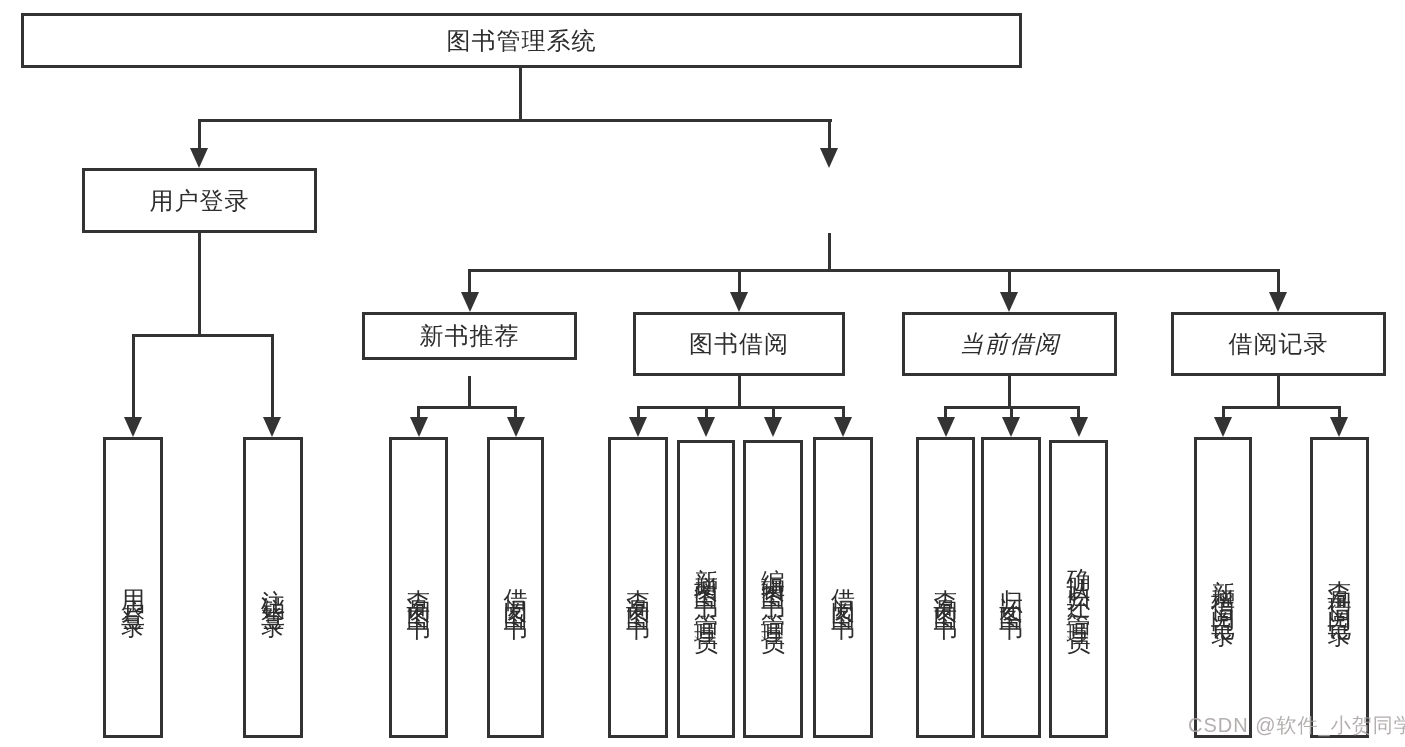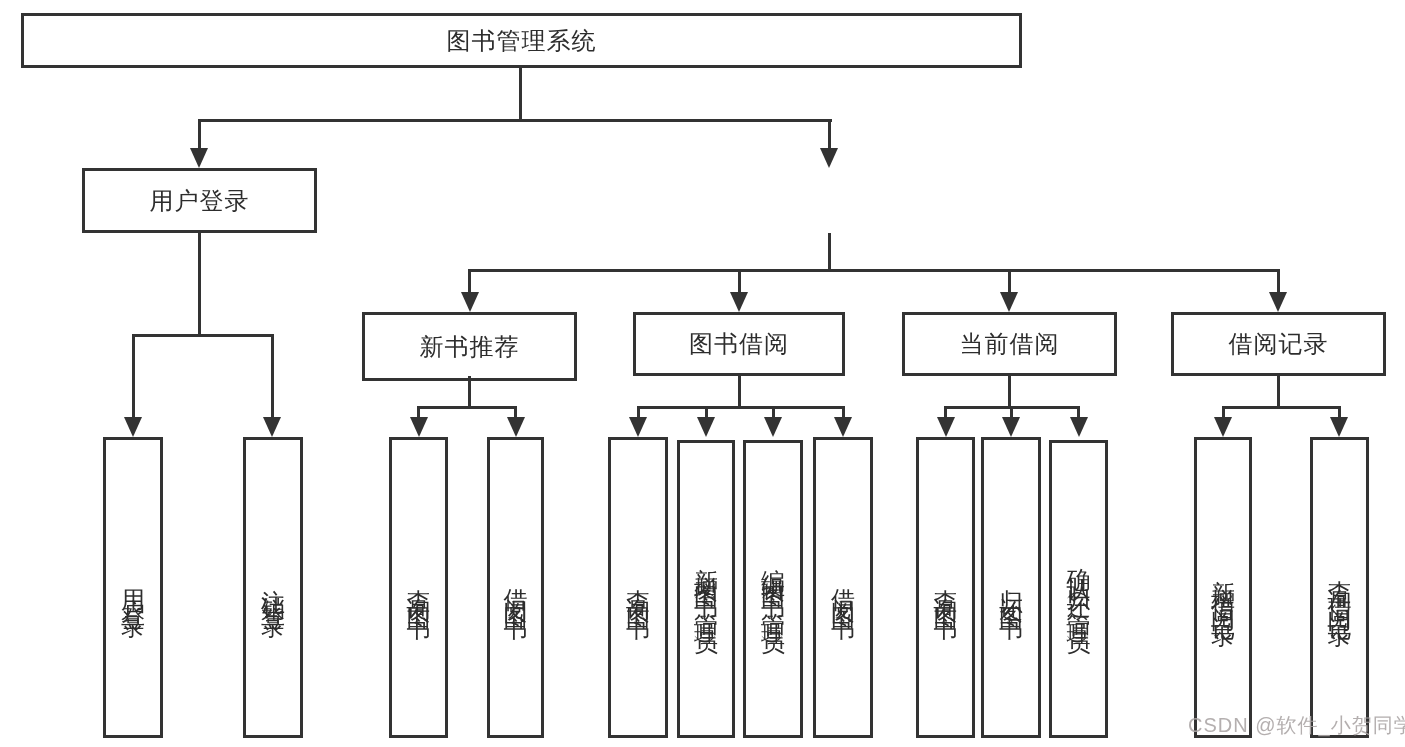--- a/index.html
+++ b/index.html
@@ -85,23 +85,23 @@
   <div class="h" style="left:468px;top:269px;width:812px;"></div>
   <div class="v" style="left:468px;top:269px;height:26px;"></div>
   <div class="ah" style="left:461px;top:292px;"></div>
   <div class="v" style="left:738px;top:269px;height:26px;"></div>
   <div class="ah" style="left:730px;top:292px;"></div>
   <div class="v" style="left:1008px;top:269px;height:26px;"></div>
   <div class="ah" style="left:1000px;top:292px;"></div>
   <div class="v" style="left:1277px;top:269px;height:26px;"></div>
   <div class="ah" style="left:1269px;top:292px;"></div>
 
-  <div class="box" style="left:362px;top:312px;width:215px;height:69px;">新书推荐</div>
+  <div class="box" style="left:362px;top:312px;width:215px;height:48px;">新书推荐</div>
   <div class="box" style="left:633px;top:312px;width:212px;height:64px;">图书借阅</div>
-  <div class="box" style="left:902px;top:312px;width:215px;height:64px;">当前借阅</div>
+  <div class="box" style="left:902px;top:312px;width:215px;height:64px;font-style:italic;">当前借阅</div>
   <div class="box" style="left:1171px;top:312px;width:215px;height:64px;">借阅记录</div>
 
   <div class="v" style="left:468px;top:376px;height:33px;"></div>
   <div class="h" style="left:417px;top:406px;width:100px;"></div>
   <div class="v" style="left:417px;top:406px;height:14px;"></div>
   <div class="ah" style="left:410px;top:417px;"></div>
   <div class="v" style="left:514px;top:406px;height:14px;"></div>
   <div class="ah" style="left:507px;top:417px;"></div>
 
   <div class="v" style="left:738px;top:376px;height:33px;"></div>

